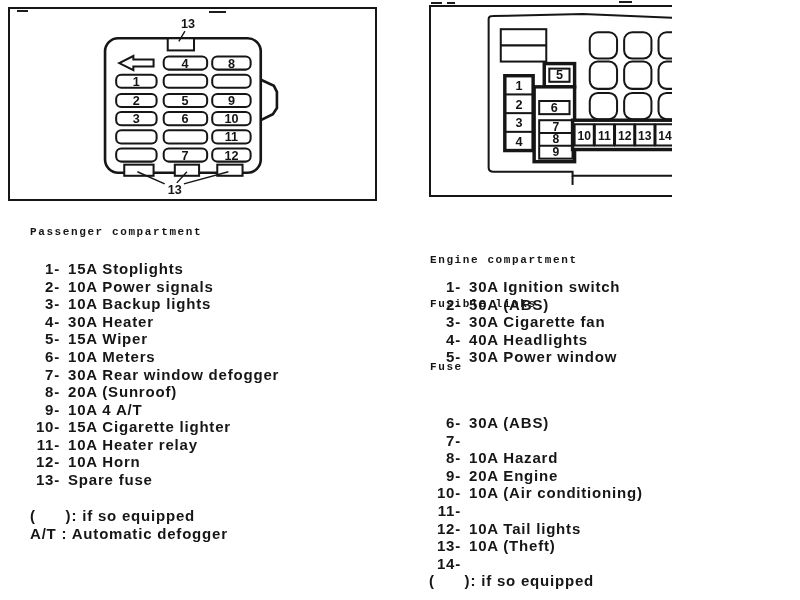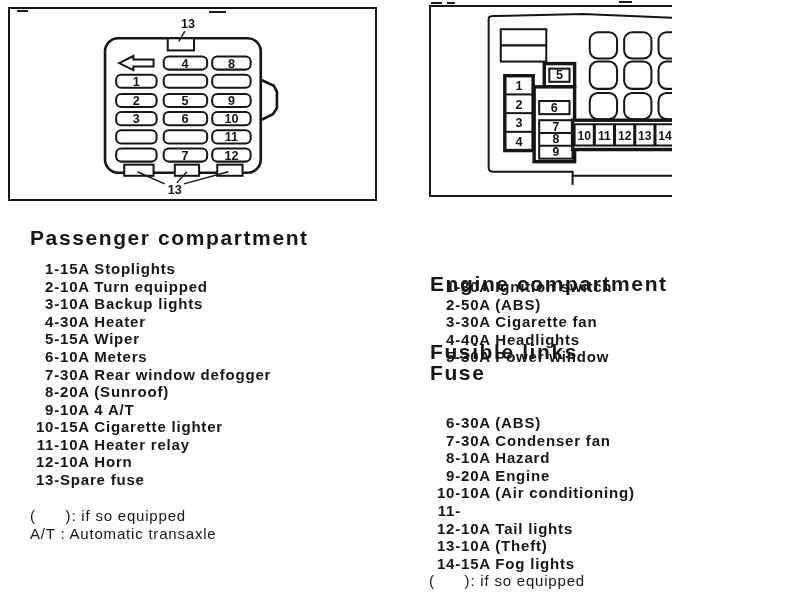--- a/index.html
+++ b/index.html
@@ -9,28 +9,28 @@
   #panel-passenger{left:8px;top:7px;width:365px;height:190px;}
   #panel-engine{left:429px;top:5px;width:361px;height:188px;}
   .panel svg{display:block;width:100%;height:100%;}
   .shape{fill:#ffffff;stroke:#161616;stroke-width:2;}
   .thick{stroke-width:2.6;}
   .xthick{stroke-width:3.4;}
   .ln{stroke:#161616;stroke-width:2;fill:none;}
   .leader{stroke:#161616;stroke-width:1.4;fill:none;}
   .dlbl{font-family:"Liberation Sans",sans-serif;font-weight:700;font-size:12.5px;fill:#141414;}
   .dlbl-sm{font-size:12px;}
-  .heading{position:absolute;font-weight:700;font-size:21px;letter-spacing:1.6px;white-space:pre;}
+  .heading{position:absolute;font-weight:700;font-size:11px;letter-spacing:1.6px;white-space:pre;font-family:Liberation Mono, monospace;}
   #engine-heading div{line-height:20px;}
   .list{position:absolute;}
   .row{height:17.55px;display:flex;align-items:center;font-size:15px;font-weight:700;
        letter-spacing:0.8px;white-space:pre;}
   .num{display:block;width:38px;text-align:right;flex:none;}
-  .lbl{}
-  .note{position:absolute;font-size:15px;font-weight:400;letter-spacing:0.8px;
+  .lbl{margin-left:8px;}
+  .note{position:absolute;font-size:15px;font-weight:700;letter-spacing:0.8px;
         white-space:pre;line-height:17.5px;text-align:right;}
   .mark{position:absolute;background:#1d1d1d;height:2px;}
 </style>
 </head>
 <body>
 
 <div id="page">
 
   <div class="panel" id="panel-passenger">
     <svg viewBox="0 0 361 186">
@@ -164,21 +164,21 @@
   <div class="heading" id="passenger-heading" style="left:30px;top:226px;">Passenger compartment</div>
 
   <div class="list" id="passenger-list" style="left:22px;top:260px;">
 
   <div class="row">
       <span class="num">1-</span>
       <span class="lbl">15A Stoplights</span>
     </div>
       <div class="row">
       <span class="num">2-</span>
-      <span class="lbl">10A Turn equipped</span>
+      <span class="lbl">10A Power signals</span>
     </div>
       <div class="row">
       <span class="num">3-</span>
       <span class="lbl">10A Backup lights</span>
     </div>
       <div class="row">
       <span class="num">4-</span>
       <span class="lbl">30A Heater</span>
     </div>
       <div class="row">
@@ -213,21 +213,21 @@
       <span class="num">12-</span>
       <span class="lbl">10A Horn</span>
     </div>
       <div class="row">
       <span class="num">13-</span>
       <span class="lbl">Spare fuse</span>
     </div>
     </div>
 
   <div class="note" style="left:30px;top:507px;">(      ): if so equipped</div>
-  <div class="note" style="left:30px;top:524.5px;">A/T : Automatic transaxle</div>
+  <div class="note" style="left:30px;top:524.5px;">A/T : Automatic defogger</div>
 
   <div class="heading" id="engine-heading" style="left:430px;top:226px;">
     <div>Engine compartment</div>
     <div>Fusible links</div>
   </div>
 
   <div class="list" id="engine-fusible-list" style="left:423px;top:278px;">
 
   <div class="row">
       <span class="num">1-</span>
@@ -254,21 +254,20 @@
   <div class="heading" id="fuse-heading" style="left:430px;top:361px;">Fuse</div>
 
   <div class="list" id="engine-fuse-list" style="left:423px;top:414px;">
 
   <div class="row">
       <span class="num">6-</span>
       <span class="lbl">30A (ABS)</span>
     </div>
       <div class="row">
       <span class="num">7-</span>
-      <span class="lbl">30A Condenser fan</span>
     </div>
       <div class="row">
       <span class="num">8-</span>
       <span class="lbl">10A Hazard</span>
     </div>
       <div class="row">
       <span class="num">9-</span>
       <span class="lbl">20A Engine</span>
     </div>
       <div class="row">
@@ -281,19 +280,18 @@
       <div class="row">
       <span class="num">12-</span>
       <span class="lbl">10A Tail lights</span>
     </div>
       <div class="row">
       <span class="num">13-</span>
       <span class="lbl">10A (Theft)</span>
     </div>
       <div class="row">
       <span class="num">14-</span>
-      <span class="lbl">15A Fog lights</span>
     </div>
     </div>
 
   <div class="note" style="left:429px;top:572px;">(      ): if so equipped</div>
 
 </div>
 
 </body></html>

